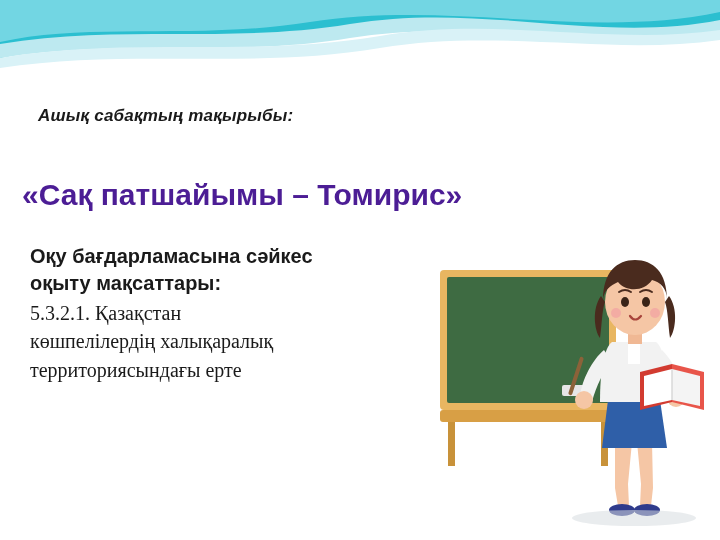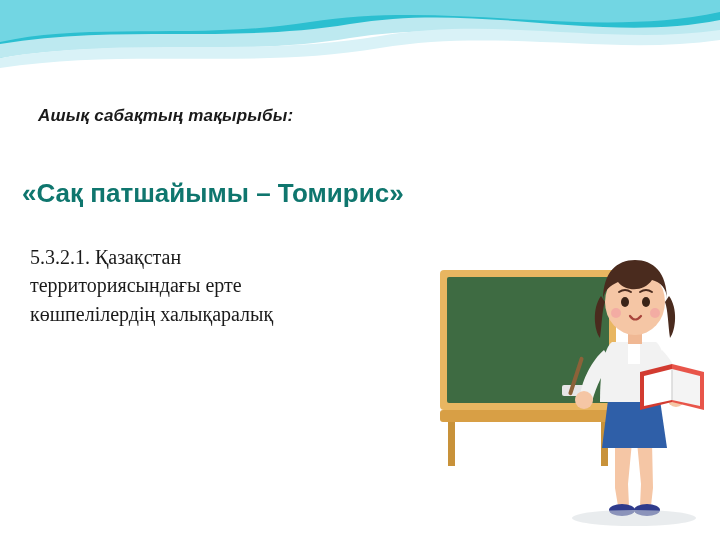--- a/index.html
+++ b/index.html
@@ -42,23 +42,23 @@
     font-size: 17px;
     font-weight: bold;
     font-style: italic;
     color: #1a1a1a;
     letter-spacing: 0.2px;
   }
   .title-line {
     position: absolute;
     left: 22px;
     top: 178px;
-    font-size: 26px;
+    font-size: 30px;
     font-weight: bold;
-    color: #0f766e;
+    color: #4c1d95;
     white-space: nowrap;
   }
 
   .goals-block {
     position: absolute;
     left: 30px;
     top: 243px;
     width: 420px;
     color: #1a1a1a;
   }
@@ -99,24 +99,28 @@
       <path d="M0,44 C120,24 230,44 350,24 C480,2 600,44 720,20 L720,34 C600,58 480,16 350,38 C230,58 120,38 0,58 Z" fill="#BDE9F0"></path>
       <path d="M0,58 C130,36 250,58 380,36 C500,16 610,46 720,30 L720,40 C610,56 500,28 380,48 C250,70 130,48 0,68 Z" fill="#D9F2F7"></path>
     </svg>
   </div>
 
   <div class="subject-line">Ашық сабақтың тақырыбы:</div>
 
   <div class="title-line">«Сақ  патшайымы – Томирис»</div>
 
   <div class="goals-block">
+    <div class="goals-heading">
+      <div>Оқу бағдарламасына сәйкес</div>
+      <div>оқыту мақсаттары:</div>
+    </div>
     <div class="goals-body">
       <div>5.3.2.1.  Қазақстан</div>
+      <div>көшпелілердің  халықаралық</div>
       <div>территориясындағы  ерте</div>
-      <div>көшпелілердің  халықаралық</div>
     </div>
   </div>
 
   <div class="illustration">
     <svg width="288" height="300" viewBox="0 0 288 300" xmlns="http://www.w3.org/2000/svg">
 
       <g>
         <rect x="8" y="40" width="176" height="140" rx="4" fill="#E8B661"></rect>
         <rect x="15" y="47" width="162" height="126" rx="2" fill="#3E6B42"></rect>
         <rect x="8" y="180" width="176" height="12" rx="3" fill="#D89F45"></rect>

